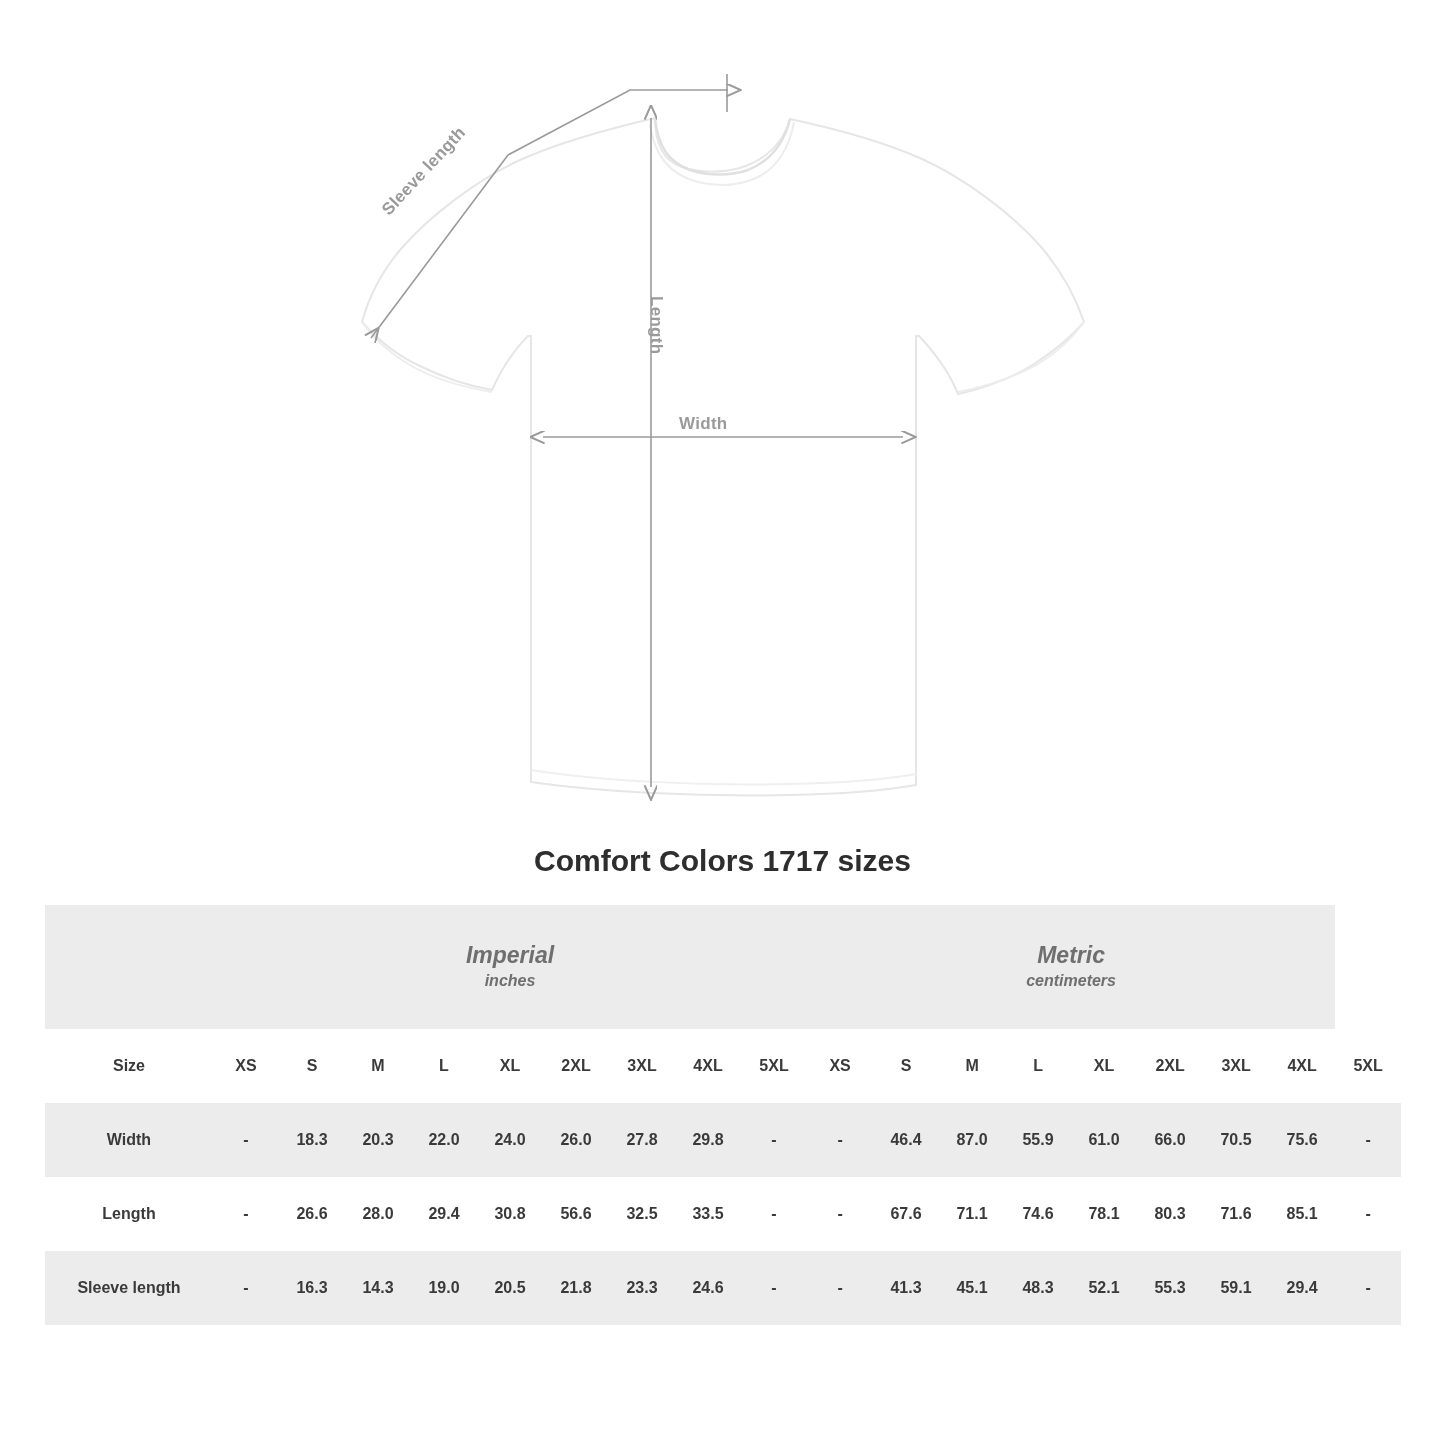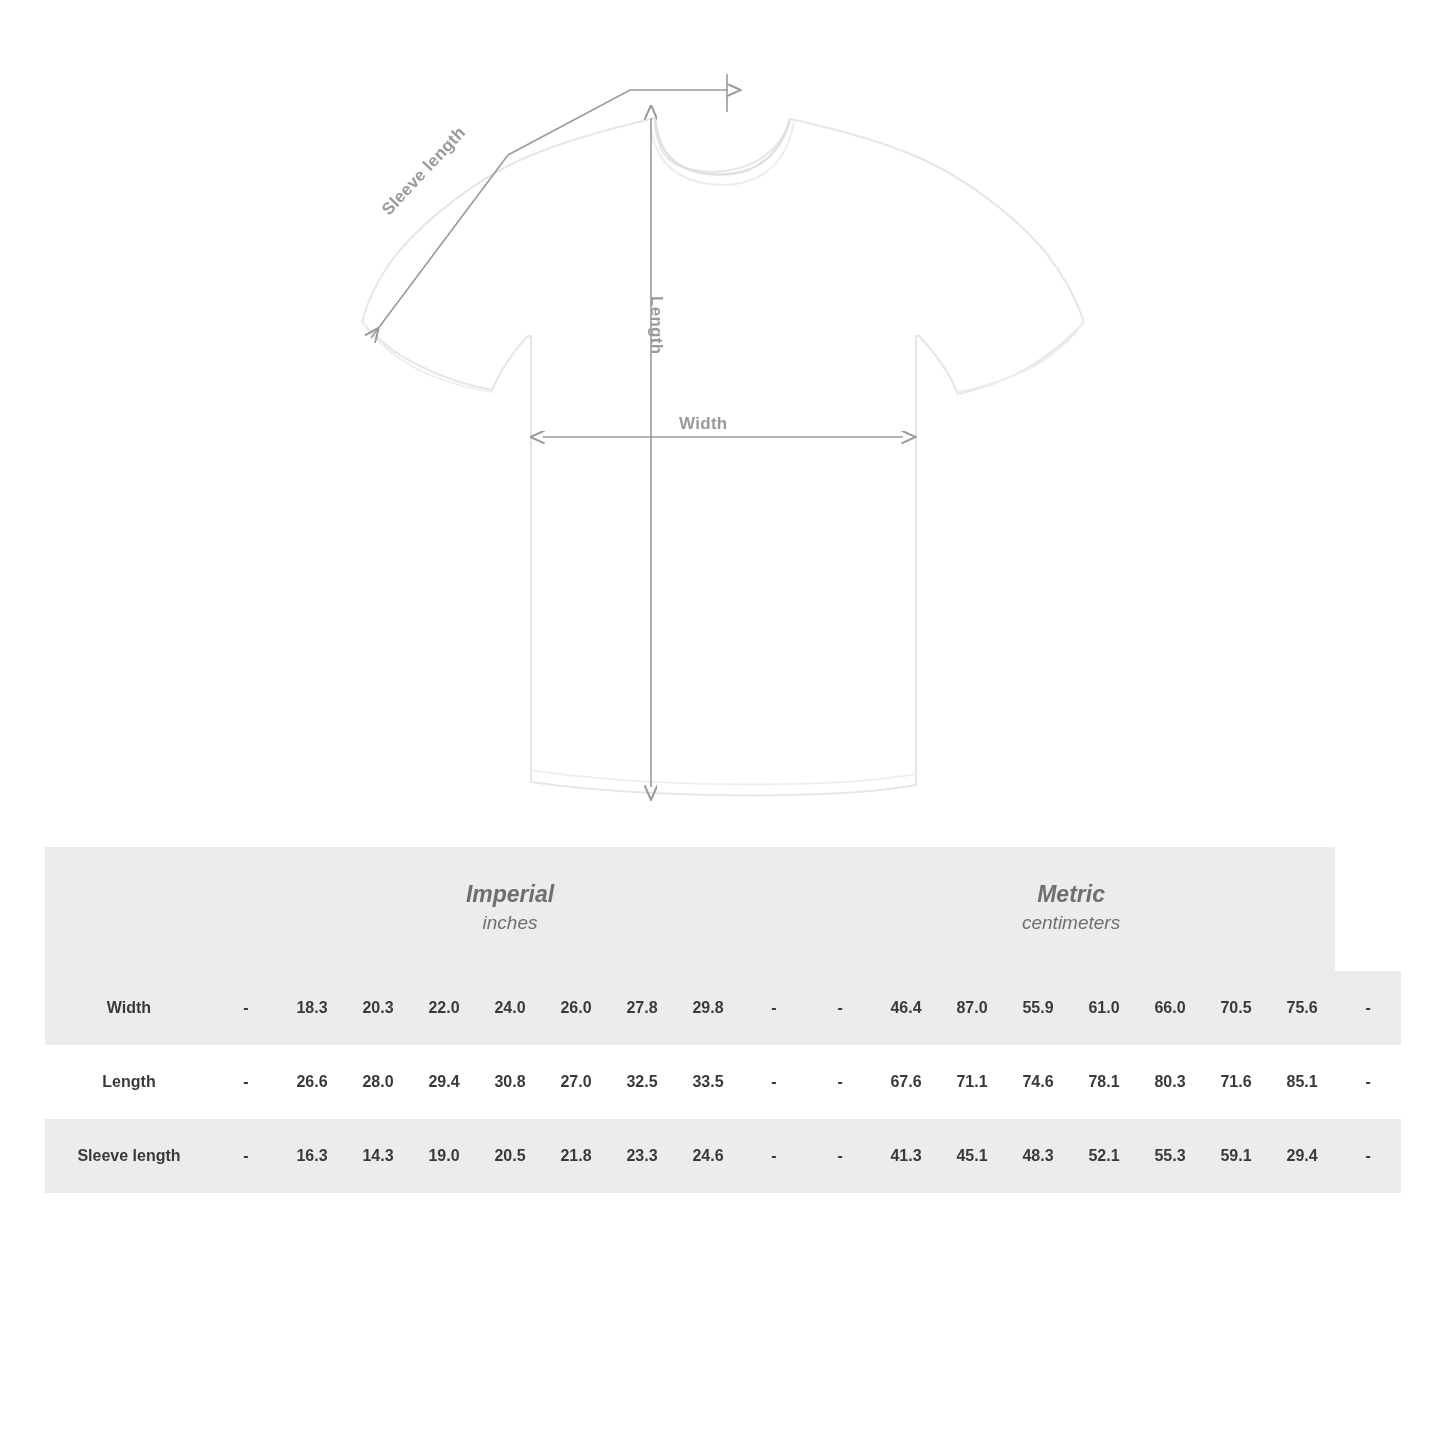--- a/index.html
+++ b/index.html
@@ -96,23 +96,23 @@
     height: 124px;
   }
   .unit-head .unit-name {
     font-size: 23px;
     font-style: italic;
     font-weight: bold;
     color: #6f6f6f;
     line-height: 1.25;
   }
   .unit-head .unit-sub {
-    font-size: 19px;
+    font-size: 16px;
     font-style: italic;
-    font-weight: normal;
+    font-weight: bold;
     color: #6f6f6f;
     line-height: 1.5;
   }
   tr.head-row td {
     background: #ffffff;
     font-weight: bold;
     color: #3a3a3a;
   }
   tr.row-alt td {
     background: #ececec;
@@ -191,20 +191,21 @@
         <line x1="727" y1="74" x2="727" y2="112" stroke="#9a9a9a" stroke-width="1.6"></line>
       </g>
     </svg>
 
     <div class="dim-label label-width">Width</div>
     <div class="dim-label label-length">Length</div>
     <div class="dim-label label-sleeve">Sleeve length</div>
   </div>
 
   <div class="title-block">
+    <h1 class="chart-title">Comfort Colors 1717 sizes</h1>
   </div>
 
   <div class="table-wrap">
     <table class="sizes">
       <colgroup>
         <col class="col-label">
         <col class="col-size">
           <col class="col-size">
           <col class="col-size">
           <col class="col-size">
@@ -230,20 +231,41 @@
         <td class="unit-head" colspan="9">
           <div class="unit-name">Imperial</div>
           <div class="unit-sub">inches</div>
         </td>
         <td class="unit-head" colspan="8">
           <div class="unit-name">Metric</div>
           <div class="unit-sub">centimeters</div>
         </td>
       </tr>
 
+      <tr class="head-row">
+        <td class="rowlabel">Size</td>
+        <td>XS</td>
+        <td>S</td>
+        <td>M</td>
+        <td>L</td>
+        <td>XL</td>
+        <td>2XL</td>
+        <td>3XL</td>
+        <td>4XL</td>
+        <td>5XL</td>
+        <td>XS</td>
+        <td>S</td>
+        <td>M</td>
+        <td>L</td>
+        <td>XL</td>
+        <td>2XL</td>
+        <td>3XL</td>
+        <td>4XL</td>
+        <td>5XL</td>
+      </tr>
 
       <tr class="row-alt">
         <td class="rowlabel">Width</td>
         <td>-</td>
         <td>18.3</td>
         <td>20.3</td>
         <td>22.0</td>
         <td>24.0</td>
         <td>26.0</td>
         <td>27.8</td>
@@ -260,21 +282,21 @@
         <td>-</td>
       </tr>
 
       <tr class="row-plain">
         <td class="rowlabel">Length</td>
         <td>-</td>
         <td>26.6</td>
         <td>28.0</td>
         <td>29.4</td>
         <td>30.8</td>
-        <td>27.0</td>
+        <td>56.6</td>
         <td>32.5</td>
         <td>33.5</td>
         <td>-</td>
         <td>-</td>
         <td>67.6</td>
         <td>71.1</td>
         <td>74.6</td>
         <td>78.1</td>
         <td>80.3</td>
         <td>71.6</td>

